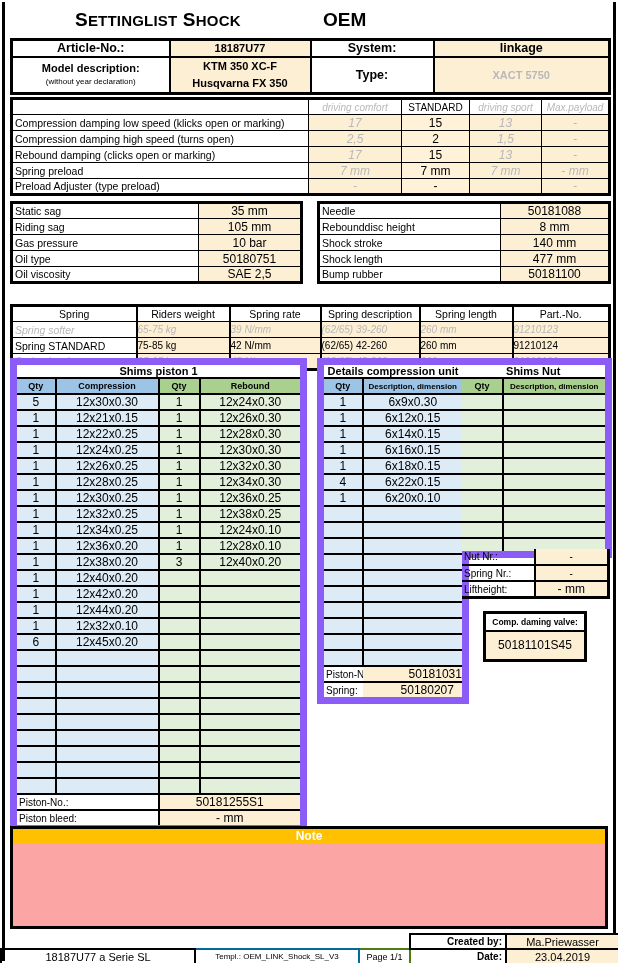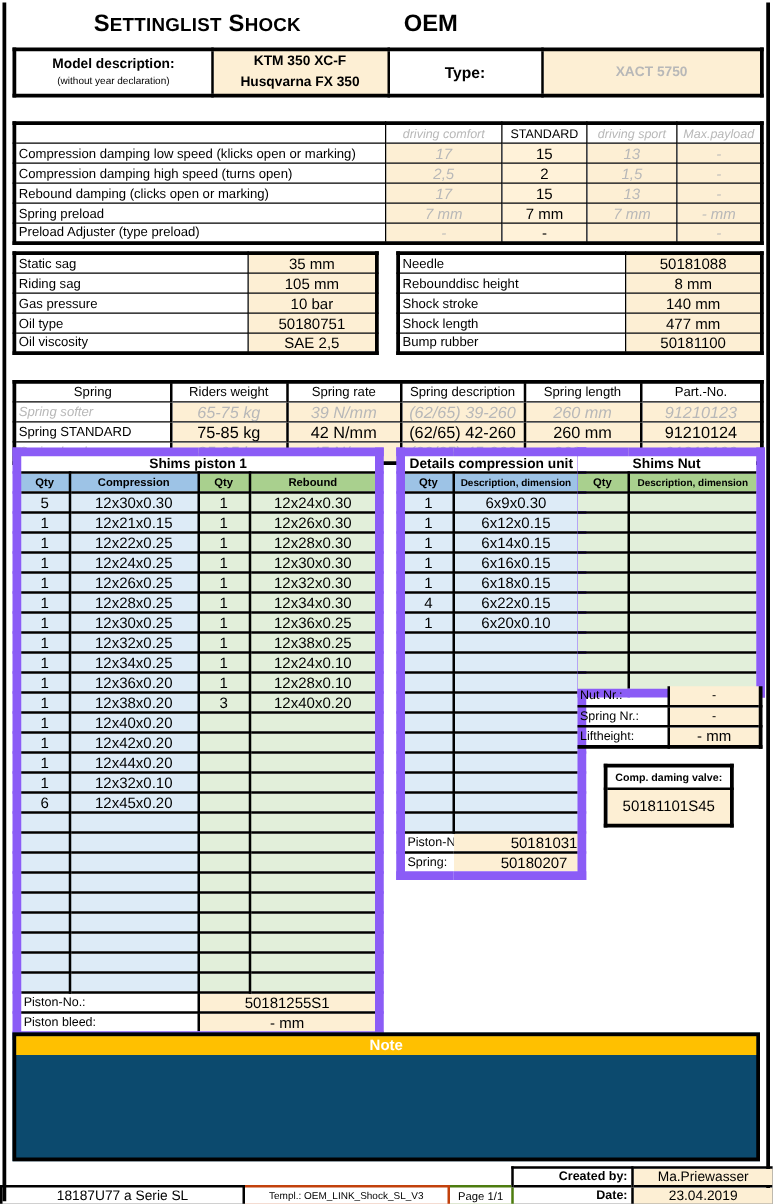--- a/index.html
+++ b/index.html
@@ -34,21 +34,21 @@
   
   .kv { border: 3px solid #000; }
   .kv td { height: 16px; font-size: 10.5px; border-bottom: 1px solid #000; border-right: 1px solid #000; }
   .kv td.val { font-size: 12px; text-align: center; margin-top: 33px; }
   #sag { left: 10px; top: 201px; width: 290px; }
   #ndl { left: 317px; top: 201px; width: 291px; }
 
   
   #spr { left: 10px; top: 287px; width: 598px; border: 3px solid #000; margin-top: 17px; }
   #spr td { height: 16px; font-size: 10.5px; border-bottom: 1px solid #000; border-right: 2px solid #000; }
-  #spr td.val { font-size: 13px; text-align: center; }
+  #spr td.val { font-size: 10px; }
   #spr tr.hdrow td { font-size: 10.5px; text-align: center; }
 
   
   .shim { border: 7px solid #8b5cf6; }
   .shim td { height: 16px; font-size: 12px; border-bottom: 2px solid #000; border-right: 2px solid #000; text-align: center; }
   .shim td.l { text-align: left; padding-left: 2px; font-size: 10px; }
   .shim .ttl td { background: #fff; font-weight: bold; font-size: 11px; }
   .shim .colh td { font-weight: bold; font-size: 9px; }
   .bh { background: #9dc3e6; }
   .gh { background: #a9d08e; }
@@ -56,21 +56,21 @@
   .gl { background: #e2efda; }
   #shp { left: 10px; top: 358px; width: 290px; }
   #scu { left: 317px; top: 358px; width: 145px; }
   #snut { left: 462px; top: 358px; width: 146px; border-left: none; }
   #snutx { left: 462px; top: 549px; width: 146px; border: 3px solid #000; border-top: none; border-left: none; }
   #snutx td { height: 16px; font-size: 10px; border-bottom: 2px solid #000; border-right: 2px solid #000; }
   #valve { left: 483px; top: 611px; width: 104px; border: 3px solid #000; }
   #valve td { text-align: center; border-bottom: 2px solid #000; }
 
   
-  #note { left: 10px; top: 826px; width: 598px; height: 103px; border: 3px solid #000; background: #0c4a6e; }
+  #note { left: 10px; top: 826px; width: 598px; height: 103px; border: 3px solid #000; background: #fca5a5; }
   #note .nh { background: #ffc000; color: #fff; font-weight: bold; font-size: 12px; text-align: center; height: 15px; line-height: 15px; }
 
   
   #foot { left: 0px; top: 933px; width: 618px; }
   #foot td { font-size: 11px; height: 15px; }
 </style>
 </head>
 <body>
 
 <div class="frame"></div>
@@ -79,20 +79,26 @@
 <div class="abs oem">OEM</div>
 
 <table id="hdr">
   <colgroup>
       <col style="width:158px">
       <col style="width:141px">
       <col style="width:123px">
       <col style="width:176px">
     </colgroup>
   <tbody>
+      <tr>
+    <td class="c b">Article-No.:</td>
+    <td class="c b cream" style="font-size:11px">18187U77</td>
+    <td class="c b">System:</td>
+    <td class="c b cream">linkage</td>
+  </tr>
   <tr>
     <td class="c b" style="height:34px;line-height:13px;font-size:11px"><span>Model description:</span><span class="small">(without year declaration)</span></td>
     <td class="c b cream" style="line-height:17px;font-size:11px">
           <div>KTM 350 XC-F</div>
           <div>Husqvarna FX 350</div>
         </td>
     <td class="c b">Type:</td>
     <td class="c b cream greyn" style="font-size:11px">XACT 5750</td>
   </tr>
 </tbody>
@@ -637,19 +643,19 @@
       <col style="width:113px">
     </colgroup>
   <tbody>
       <tr>
     <td colspan="3"></td>
     <td class="r b" style="border:2px solid #000;border-bottom:1px solid #000;font-size:10px">Created by:</td>
     <td class="c cream" style="border:2px solid #000;border-bottom:1px solid #000">Ma.Priewasser</td>
   </tr>
   <tr>
     <td class="c" style="border:2px solid #000">18187U77  a  Serie  SL</td>
-    <td class="c" style="border:2px solid #c2410c;font-size:8px">Templ.: OEM_LINK_Shock_SL_V3</td>
+    <td class="c" style="border:2px solid #0369a1;font-size:8px">Templ.: OEM_LINK_Shock_SL_V3</td>
     <td class="c" style="border:2px solid #4d7c0f;font-size:9px">Page 1/1</td>
     <td class="r b" style="border:2px solid #000;font-size:10px">Date:</td>
     <td class="c cream" style="border:2px solid #000">23.04.2019</td>
   </tr>
 </tbody>
   </table>
 
 </body></html>

